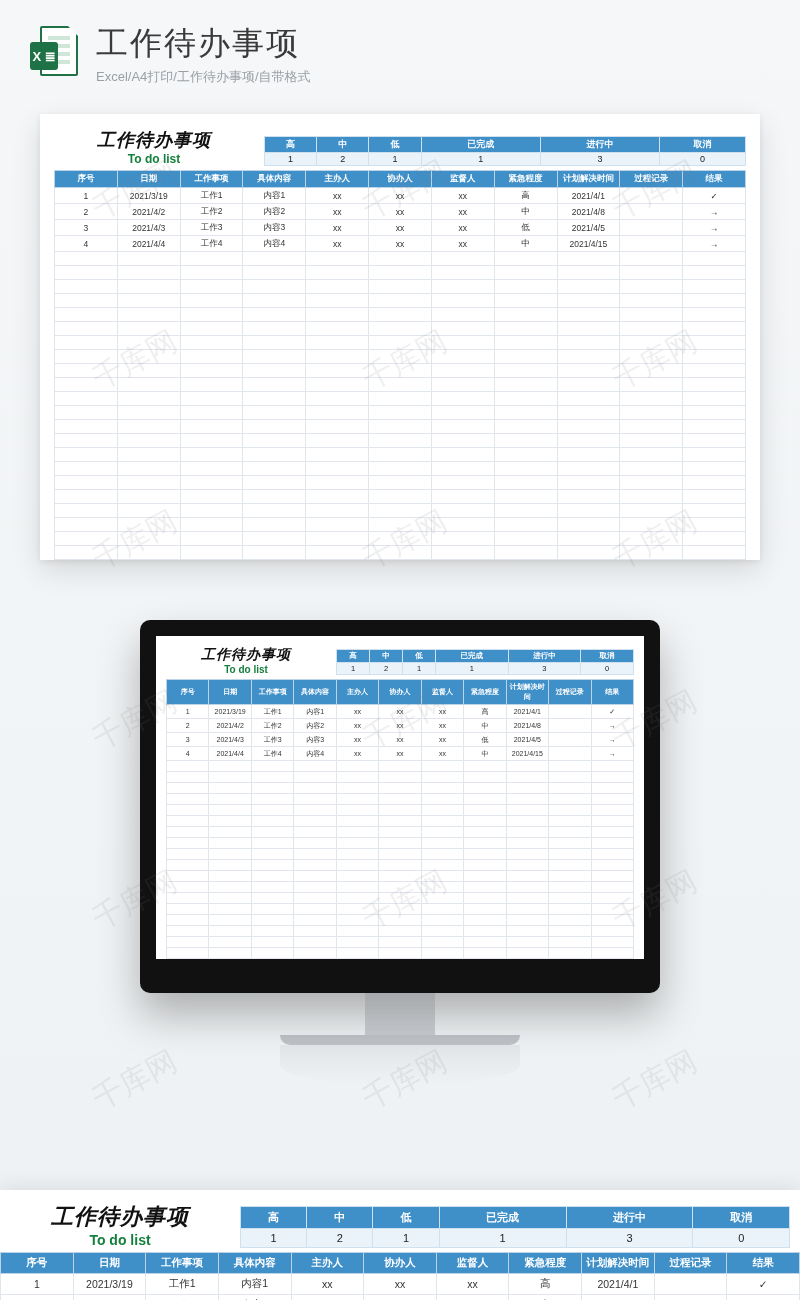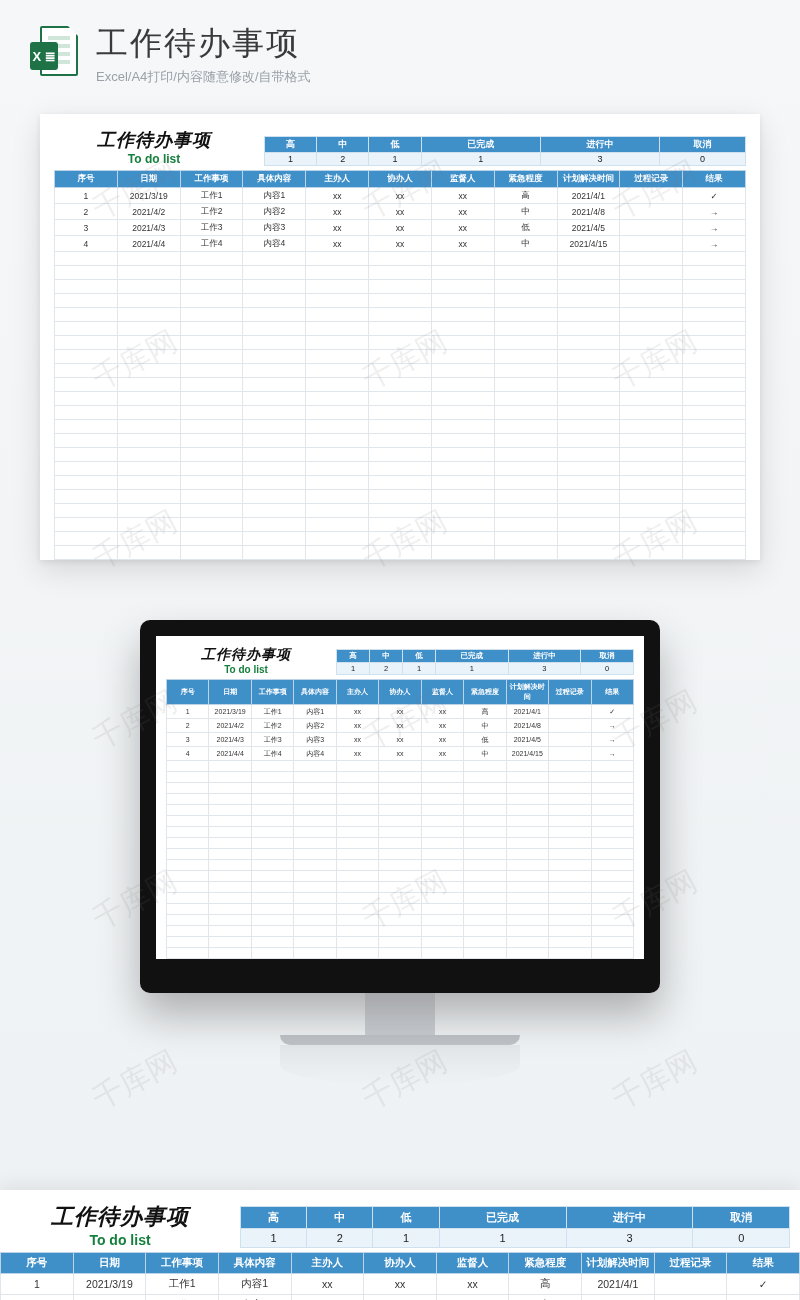--- a/index.html
+++ b/index.html
@@ -159,21 +159,21 @@
           <i></i>
           <i></i>
           <i></i>
           <i></i>
         </div>
       </div>
     <div class="badge">X ≣</div>
   </div>
   <div class="header-text">
     <div class="main-title">工作待办事项</div>
-    <div class="sub-title">Excel/A4打印/内容随意修改/自带格式</div>
+    <div class="sub-title">Excel/A4打印/工作待办事项/自带格式</div>
   </div>
 </div>
 
 <div class="preview-card">
   <div class="sheet-title-row">
     <div class="sheet-title-block">
       <div class="sheet-title-cn">工作待办事项</div>
       <div class="sheet-title-en">To do list</div>
     </div>
     <table class="summary-table">

